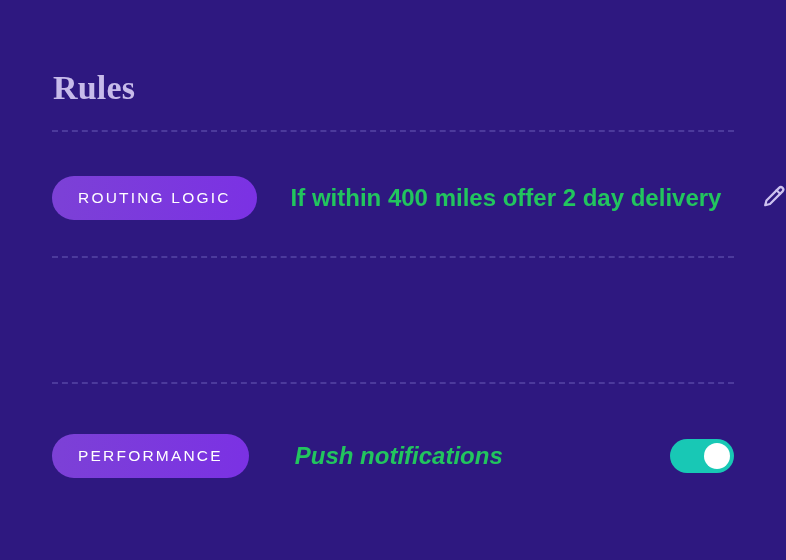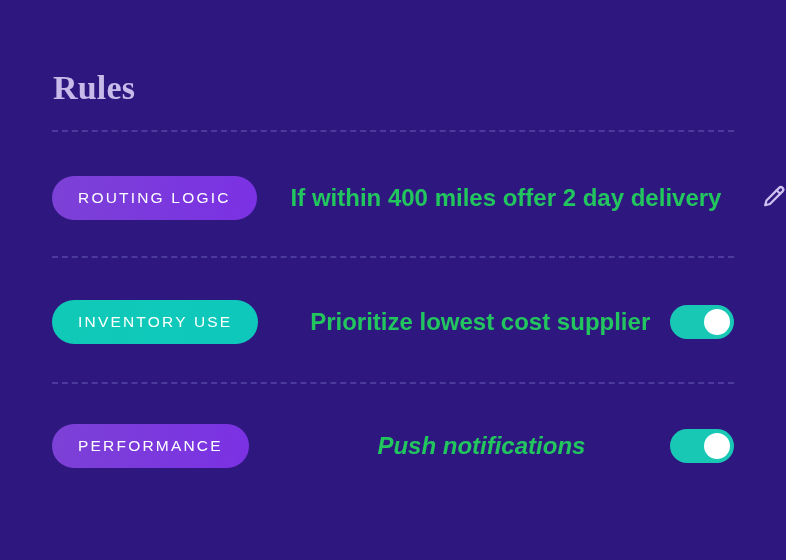--- a/index.html
+++ b/index.html
@@ -13,21 +13,20 @@
     font-family: "Liberation Sans", sans-serif;
     overflow: hidden;
   }
 
   .panel {
     position: relative;
     width: 786px;
     height: 560px;
     box-sizing: border-box;
     padding: 0 36px;
-    text-align: center;
   }
 
   .page-title {
     font-family: "Liberation Serif", serif;
     font-weight: bold;
     font-size: 34px;
     color: #c7bbea;
     letter-spacing: 0.2px;
     position: absolute;
     left: 53px;
@@ -50,21 +49,21 @@
   .rule-row {
     position: absolute;
     left: 52px;
     width: 682px;
     height: 56px;
     display: flex;
     align-items: center;
   }
   .rule-row.r1 { top: 170px; }
   .rule-row.r2 { top: 294px; }
-  .rule-row.r3 { top: 418px; }
+  .rule-row.r3 { top: 428px; }
 
   .tag {
     display: inline-flex;
     align-items: center;
     justify-content: center;
     height: 44px;
     border-radius: 22px;
     padding: 0 26px;
     box-sizing: border-box;
     color: #ffffff;
@@ -143,29 +142,20 @@
         <svg class="edit-icon" viewBox="0 0 24 24" fill="none" stroke="#cdc2ef" stroke-width="1.9" stroke-linecap="round" stroke-linejoin="round">
           <path d="M17.2 3.3a2.1 2.1 0 0 1 3 3L9.4 17.1l-4.1 1.1 1.1-4.1L17.2 3.3z"></path>
           <path d="M15.1 5.4l3 3"></path>
         </svg>
       </span>
     </span>
   </div>
 
   <div class="divider d2"></div>
 
-  <div class="rule-row r2">
-    <span class="tag teal">INVENTORY USE</span>
-    <span class="rule-text">Prioritize lowest cost supplier</span>
-    <span class="control-slot">
-      <span class="toggle">
-        <span class="knob"></span>
-      </span>
-    </span>
-  </div>
 
   <div class="divider d3"></div>
 
   <div class="rule-row r3">
     <span class="tag purple">PERFORMANCE</span>
     <span class="rule-text">Push notifications</span>
     <span class="control-slot">
       <span class="toggle">
         <span class="knob"></span>
       </span>

